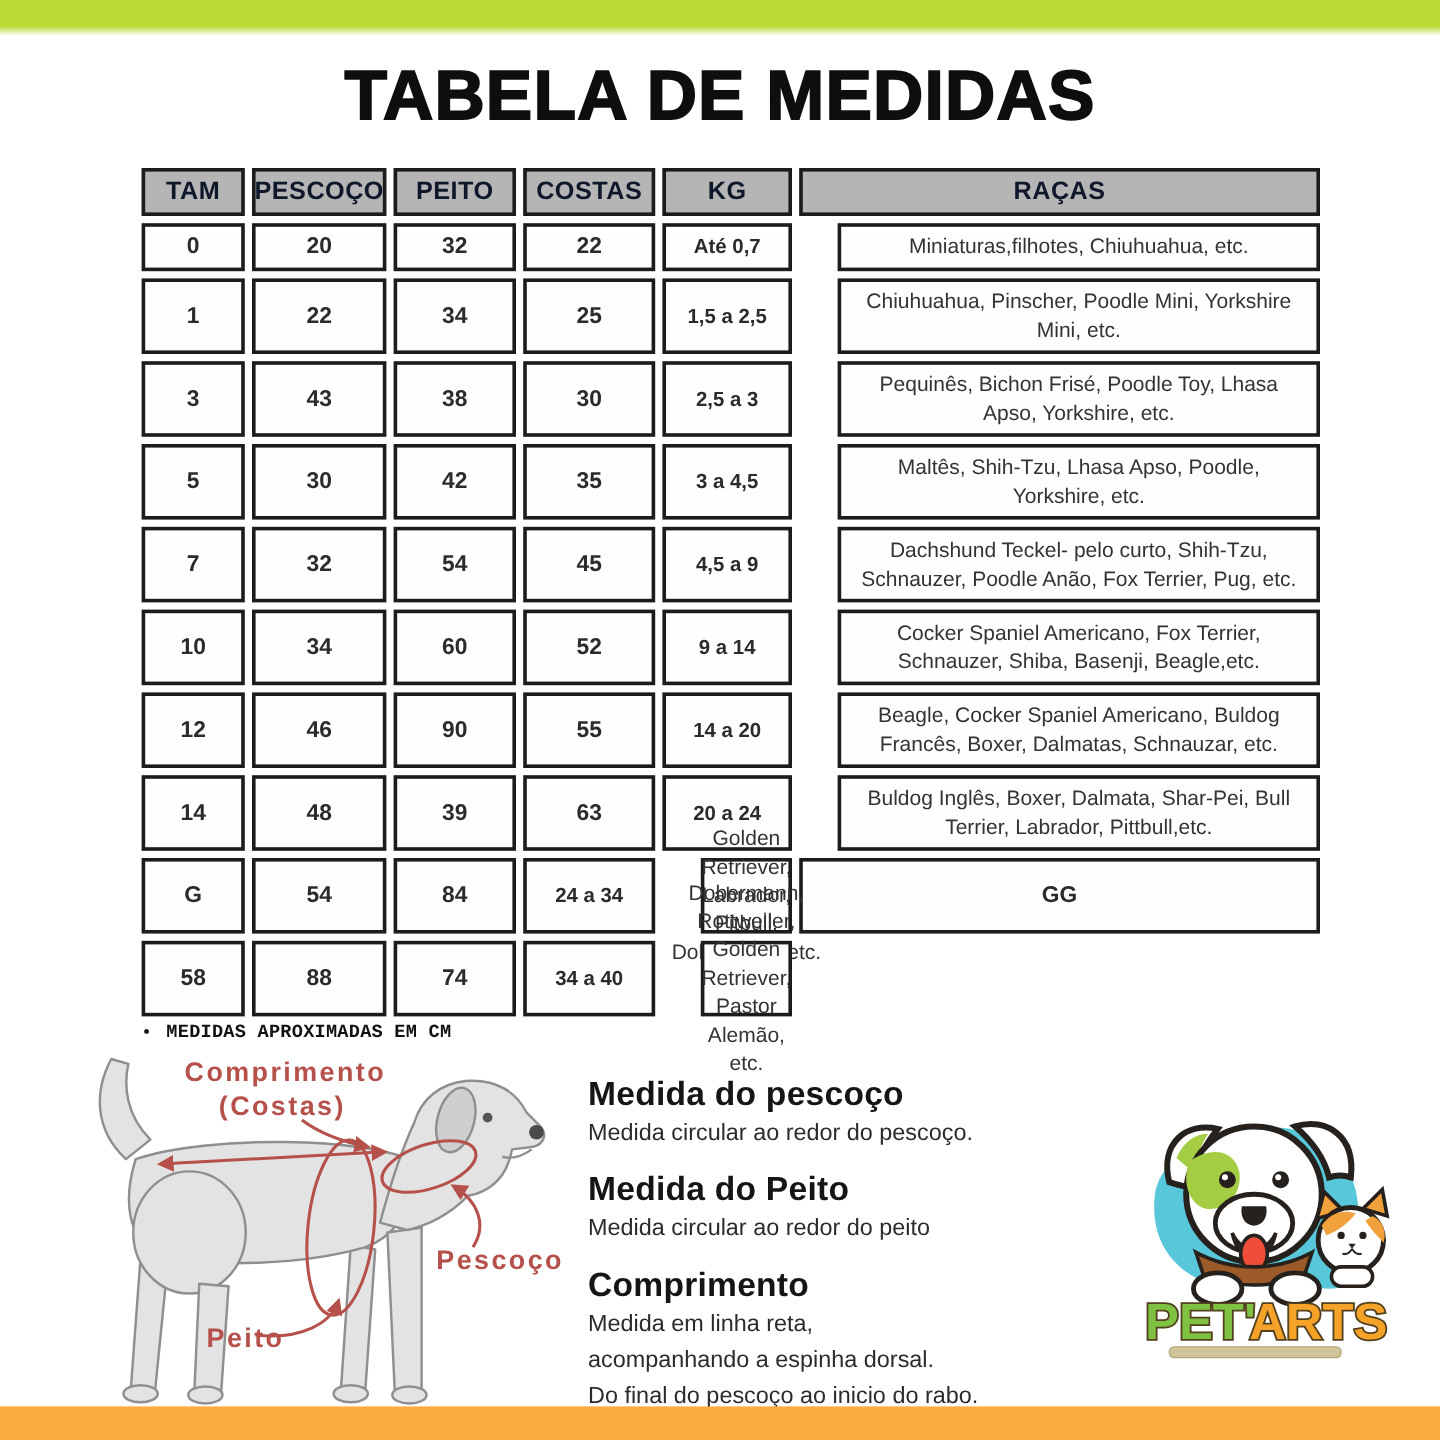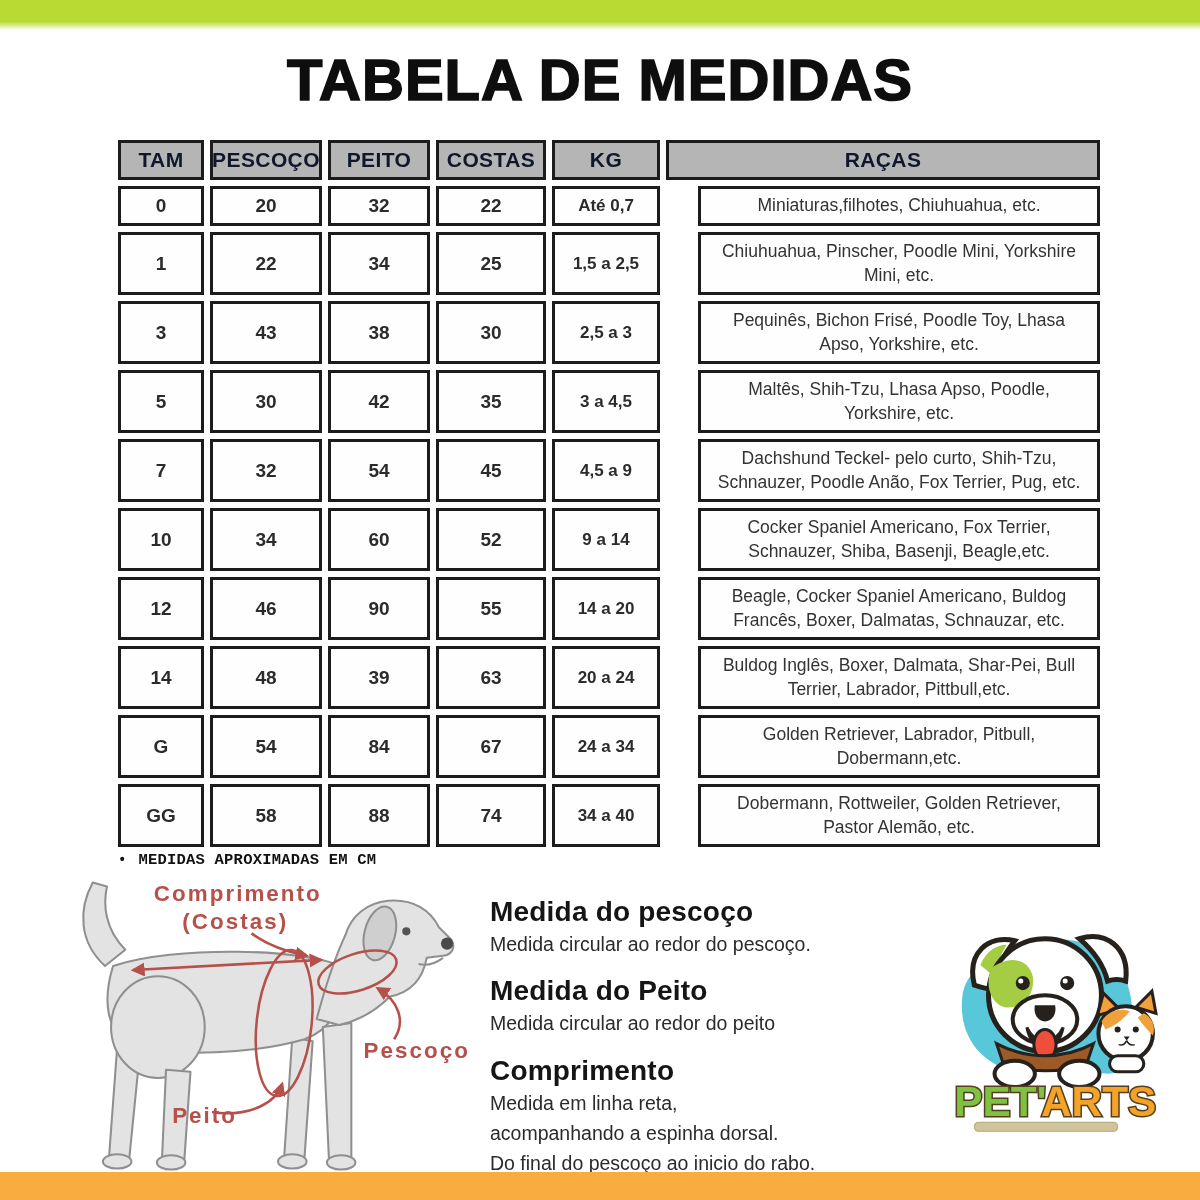--- a/index.html
+++ b/index.html
@@ -99,21 +99,20 @@
     <div class="cell num">14</div>
     <div class="cell num">48</div>
     <div class="cell num">39</div>
     <div class="cell num">63</div>
     <div class="cell kg">20 a 24</div>
     <div class="cell races">Buldog Inglês, Boxer, Dalmata, Shar-Pei, Bull Terrier, Labrador, Pittbull,etc.</div>
 
     <div class="cell num">G</div>
     <div class="cell num">54</div>
     <div class="cell num">84</div>
-    <div class="cell num">67</div>
     <div class="cell kg">24 a 34</div>
     <div class="cell races">Golden Retriever, Labrador, Pitbull, Dobermann,etc.</div>
 
     <div class="cell num">GG</div>
     <div class="cell num">58</div>
     <div class="cell num">88</div>
     <div class="cell num">74</div>
     <div class="cell kg">34 a 40</div>
     <div class="cell races">Dobermann, Rottweiler, Golden Retriever, Pastor Alemão, etc.</div>
   </div>

